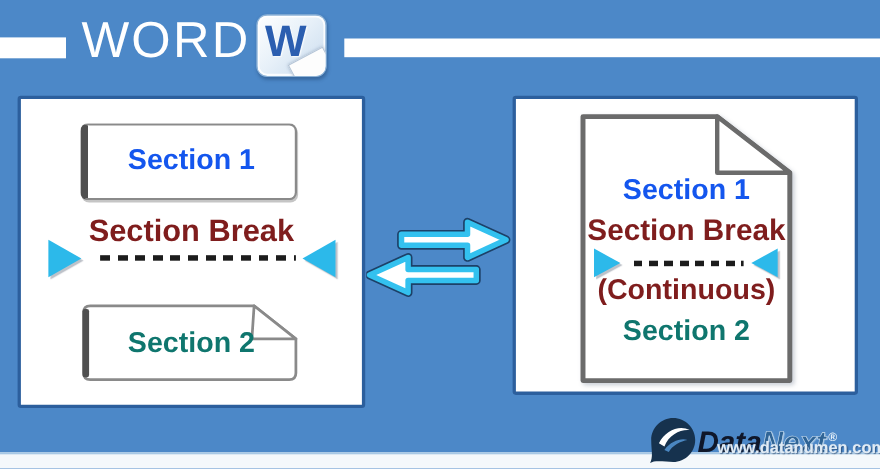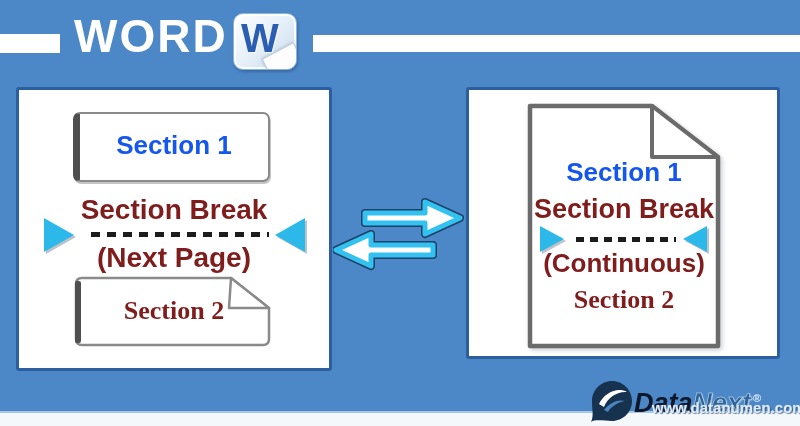--- a/index.html
+++ b/index.html
@@ -7,21 +7,21 @@
     position:relative;width:800px;height:426px;overflow:hidden;
     background:#4c88c8;font-family:"Liberation Sans",sans-serif;
     -webkit-font-smoothing:antialiased;
   }
   
   .bar{position:absolute;background:#ffffff;}
   .bar-left{left:0;top:34px;width:60px;height:19px;}
   .bar-right{left:313px;top:35px;width:487px;height:17px;}
   .word-title{
     position:absolute;left:74px;top:8px;font-size:46px;line-height:56px;
-    font-weight:bold;color:#ffffff;letter-spacing:2px;
+    font-weight:normal;color:#ffffff;letter-spacing:2px;
   }
   .word-icon{
     position:absolute;left:233px;top:13px;width:62px;height:55px;
     border-radius:10px;border:1px solid #8fb3d6;
     background:linear-gradient(135deg,#ffffff 0%,#e8f1f9 45%,#c7daed 100%);
     box-shadow:inset 0 0 0 2px rgba(255,255,255,.85),1px 2px 3px rgba(20,50,90,.35);
     overflow:hidden;
   }
   .word-icon .page-tilt{
     position:absolute;right:-6px;bottom:-8px;width:34px;height:26px;
@@ -32,21 +32,21 @@
     position:absolute;left:7px;top:2px;font-size:40px;font-weight:bold;
     color:#2b5eb0;text-shadow:1px 1px 1px rgba(255,255,255,.7);
   }
   
   .panel{position:absolute;background:#ffffff;border:3px solid #2c5f9d;border-radius:3px;}
   .panel-left{left:16px;top:87px;width:310px;height:278px;}
   .panel-right{left:466px;top:87px;width:308px;height:266px;}
   
   .txt{position:absolute;left:0;width:100%;text-align:center;white-space:nowrap;font-weight:bold;}
   .blue-txt{color:#1456ee;}
-  .red-txt{color:#7f1d1d;font-family:Liberation Serif, serif;}
+  .red-txt{color:#0f766e;}
   .dark-txt{color:#7f1d1d;}
   
   .doc-box{
     position:absolute;box-sizing:border-box;background:#fff;
     border:2px solid #8a8a8a;border-left:7px solid #4f4f4f;border-radius:7px;
     box-shadow:1px 2px 0 rgba(90,90,90,.35);
   }
   .box1{left:54px;top:22px;width:197px;height:70px;}
   .box1-label{top:22px;height:70px;line-height:66px;font-size:26px;}
   .lp-break-title{top:104px;font-size:28px;}
@@ -100,21 +100,20 @@
   </div>
 
   <div class="panel panel-left">
     <div class="doc-box box1"></div>
     <div class="txt blue-txt box1-label">Section 1</div>
 
     <div class="txt dark-txt lp-break-title">Section Break</div>
     <div class="tri tri-right-lg"></div>
     <div class="dash-line lp-dash"></div>
     <div class="tri tri-left-lg"></div>
-    <div class="txt dark-txt lp-break-type">(Next Page)</div>
 
     <div class="box2-wrap">
       <svg width="199" height="72" viewBox="0 0 199 72">
         <path d="M9,2 H158 L196,32 V63 Q196,69 190,69 H9 Q3,69 3,63 V8 Q3,2 9,2 Z" fill="#ffffff" stroke="#8a8a8a" stroke-width="2.5"></path>
         <path d="M158,2 L196,32 L156,32 Z" fill="#ffffff" stroke="#8a8a8a" stroke-width="2.5" stroke-linejoin="round"></path>
         <rect x="2" y="5" width="6" height="62" rx="2" fill="#4f4f4f"></rect>
       </svg>
     </div>
     <div class="txt red-txt box2-label">Section 2</div>
   </div>

